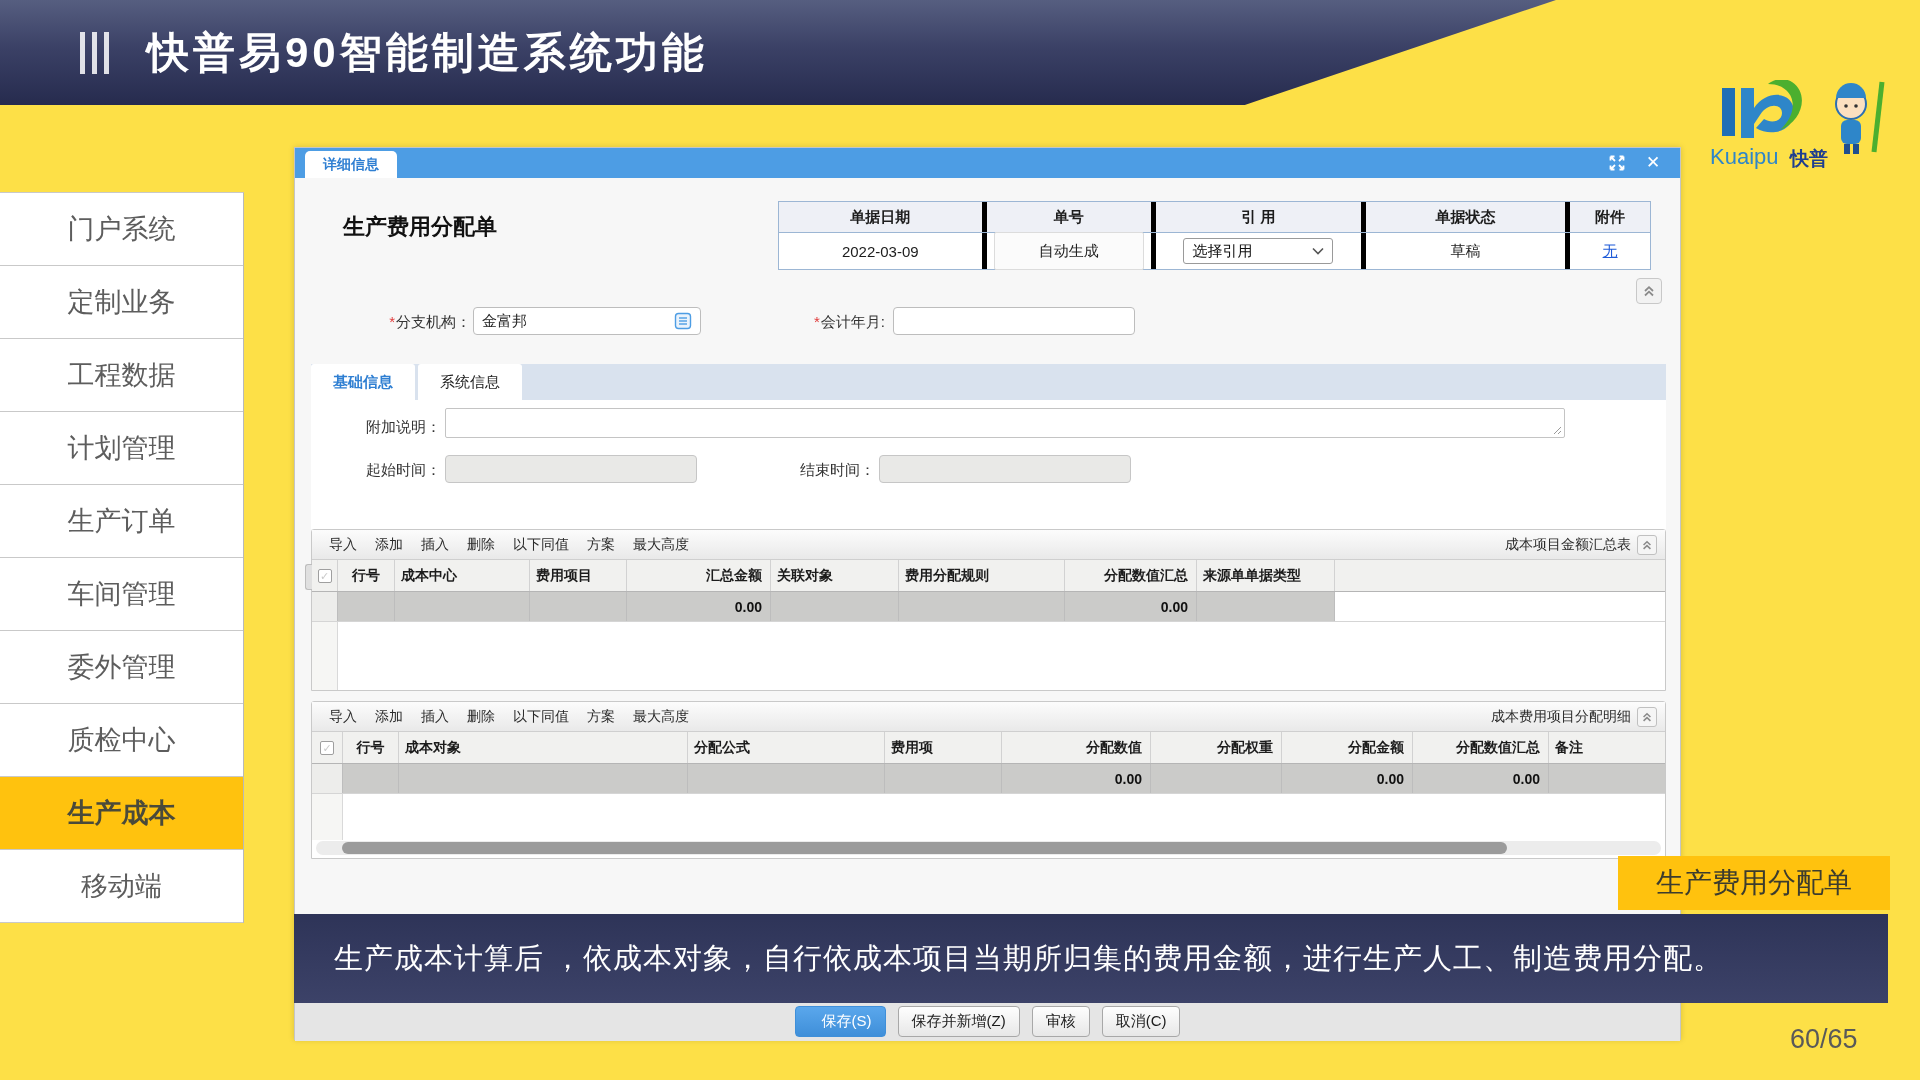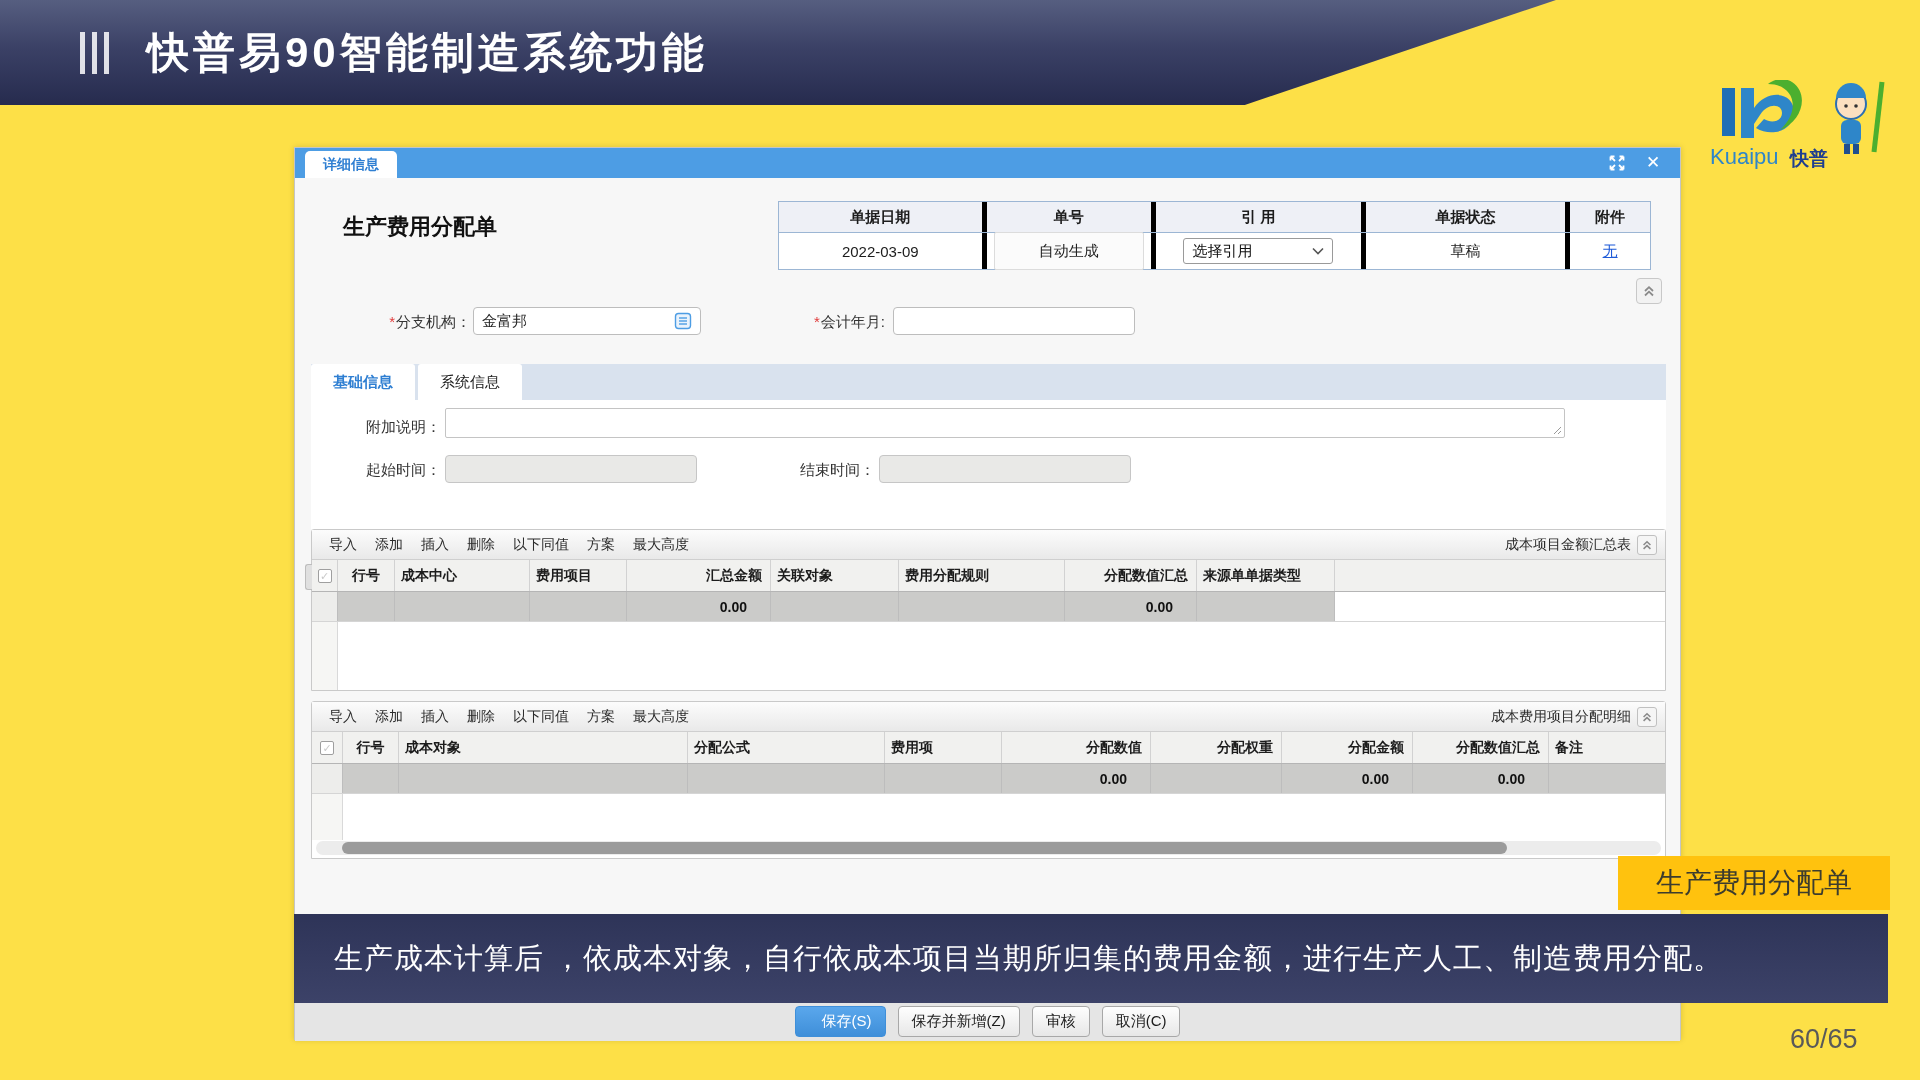--- a/index.html
+++ b/index.html
@@ -85,21 +85,21 @@
   .chip { width:20px; height:20px; border:1px solid #c0c0c0; border-radius:3px; background:#f5f5f5;
     display:flex; align-items:center; justify-content:center; margin-left:6px; cursor:pointer; }
   .ghead { display:flex; height:32px; background:#f1f1ef; border-bottom:1px solid #b5b5b5; }
   .gcell { display:flex; align-items:center; padding:0 6px; font-size:14px; font-weight:bold; color:#1c1c1c;
     border-right:1px solid #d2d2d2; overflow:hidden; white-space:nowrap; }
   .gcell.center { justify-content:center; padding:0; }
   .gcell.right { justify-content:flex-end; padding-right:8px; }
   .gsum { display:flex; height:30px; border-bottom:1px solid #d5d5d5; }
   .scell { display:flex; align-items:center; font-size:14px; font-weight:bold; color:#111; background:#cbcbc9;
     border-right:1px solid #bdbdbd; }
-  .scell.right { justify-content:flex-end; padding-right:23px; }
+  .scell.right { justify-content:flex-end; padding-right:8px; }
   .scell.light { background:#ededeb; }
   .scell.blank { background:#fff; border-right:none; }
   .gbody { display:flex; }
   .rowstrip { background:#f6f6f4; border-right:1px solid #d9d9d9; }
   .checkbox { width:14px; height:14px; border:1px solid #9f9f9f; background:#fff; border-radius:2px;
     font-size:11px; line-height:13px; text-align:center; color:#c9c9c9; cursor:pointer; }
   
   .c1-0{width:26px}.c1-1{width:57px}.c1-2{width:135px}.c1-3{width:97px}.c1-4{width:144px}
   .c1-5{width:128px}.c1-6{width:166px}.c1-7{width:132px}.c1-8{width:138px}.c1-9{flex:1;border-right:none}
   
@@ -159,20 +159,32 @@
           <circle cx="148" cy="26" r="1.8" fill="#333"></circle>
         <rect x="133" y="40" width="20" height="24" rx="6" fill="#2e86c9"></rect>
         <rect x="136" y="64" width="6" height="10" fill="#1f4f8f"></rect>
           <rect x="145" y="64" width="6" height="10" fill="#1f4f8f"></rect>
       </g>
       <text x="2" y="84" font-size="22" fill="#2e86c9">Kuaipu</text>
       <text x="82" y="85" font-size="19" font-weight="bold" fill="#1f3f8f">快普</text>
     </svg>
   </div>
 
+  <div class="sidebar">
+    <div class="side-item">门户系统</div>
+    <div class="side-item">定制业务</div>
+    <div class="side-item">工程数据</div>
+    <div class="side-item">计划管理</div>
+    <div class="side-item">生产订单</div>
+    <div class="side-item">车间管理</div>
+    <div class="side-item">委外管理</div>
+    <div class="side-item">质检中心</div>
+    <div class="side-item active">生产成本</div>
+    <div class="side-item">移动端</div>
+  </div>
 
   <div class="dialog">
     <div class="dlg-titlebar"></div>
     <div class="dlg-tab">详细信息</div>
     <div class="dlg-max">
       <svg width="18" height="18" viewBox="0 0 18 18" stroke="#fff" stroke-width="1.8" fill="none">
         <path d="M7 7 L2.5 2.5 M2.5 2.5 v4 M2.5 2.5 h4"></path>
         <path d="M11 7 L15.5 2.5 M15.5 2.5 v4 M15.5 2.5 h-4"></path>
         <path d="M7 11 L2.5 15.5 M2.5 15.5 v-4 M2.5 15.5 h4"></path>
         <path d="M11 11 L15.5 15.5 M15.5 15.5 v-4 M15.5 15.5 h-4"></path>

